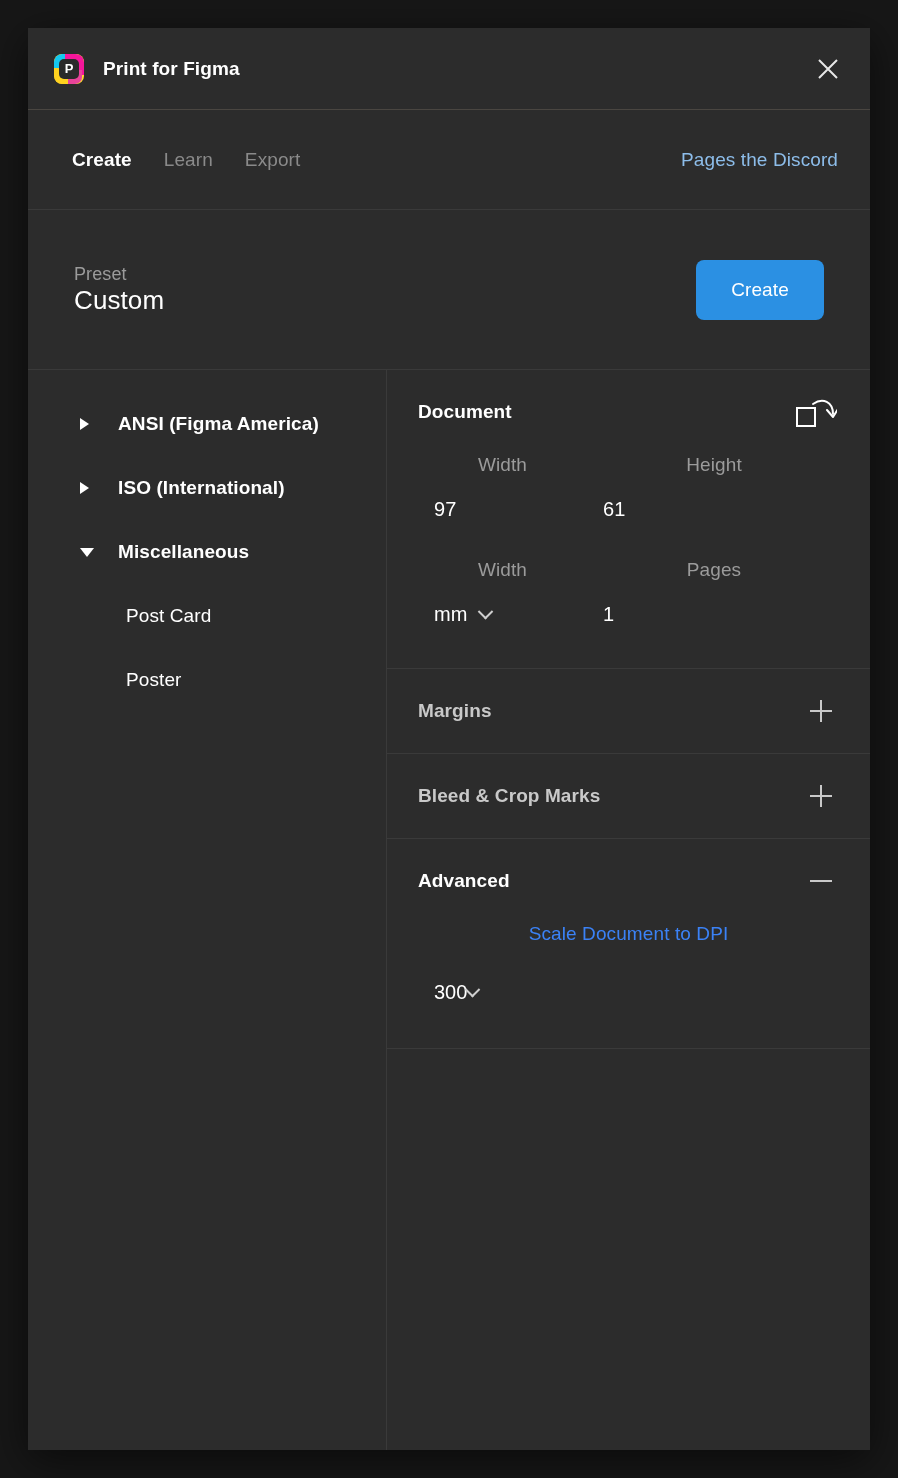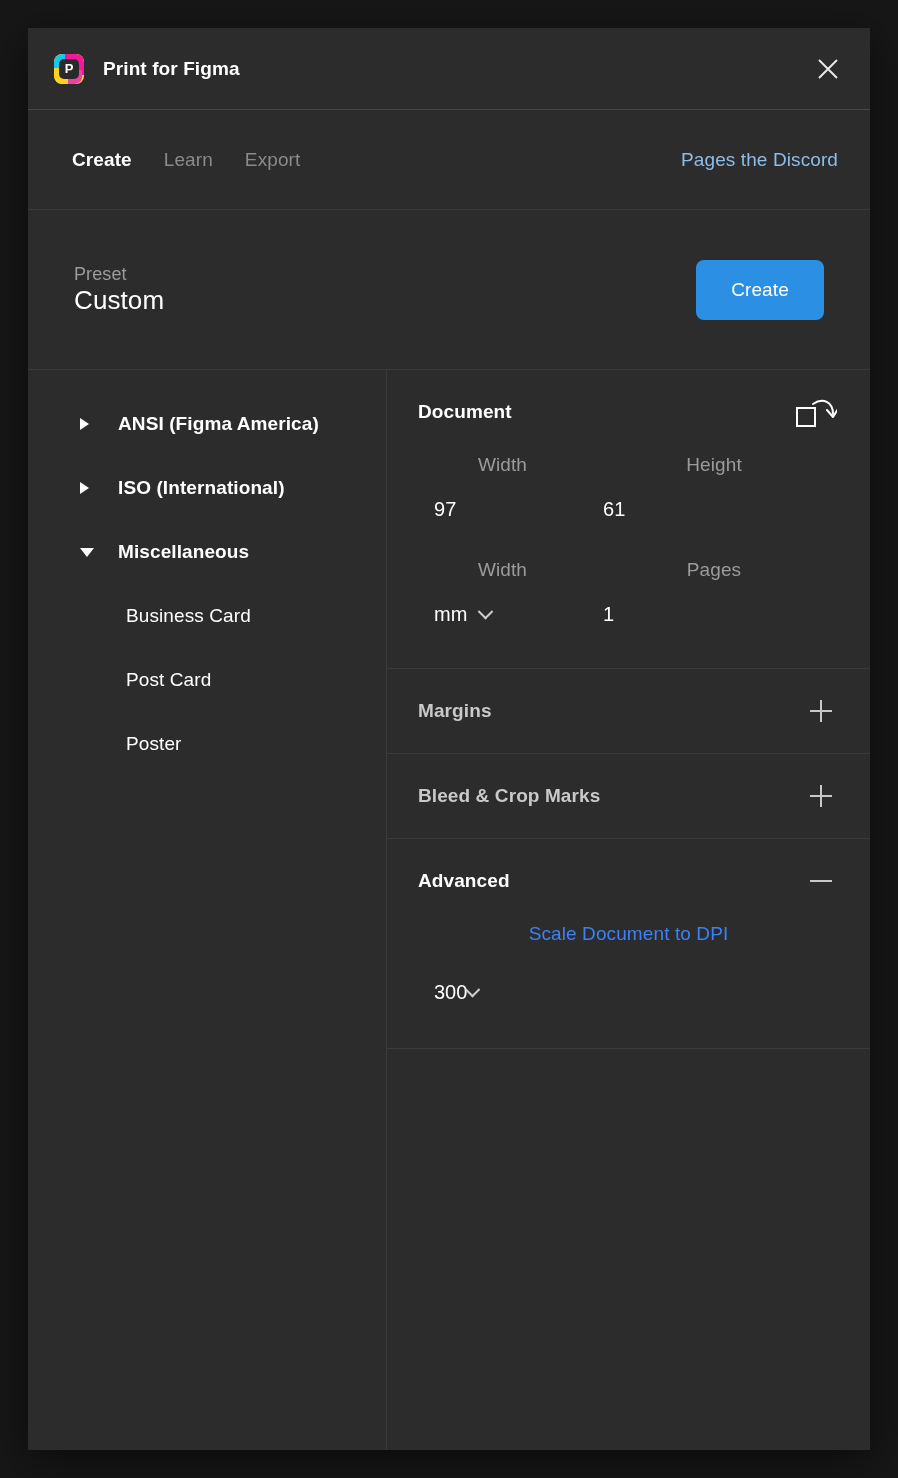--- a/index.html
+++ b/index.html
@@ -314,21 +314,20 @@
         <div class="tree-group-label">ISO (International)</div>
       </div>
 
       <div class="tree-group">
         <div class="tree-caret">
             <div class="caret-down"></div>
           </div>
         <div class="tree-group-label">Miscellaneous</div>
       </div>
 
-      <div class="tree-item">Business Card</div>
       <div class="tree-item">Post Card</div>
       <div class="tree-item">Poster</div>
 
     </div>
 
     <div class="settings">
 
       <div class="section">
         <div class="section-head">
           <div class="section-title">Document</div>

